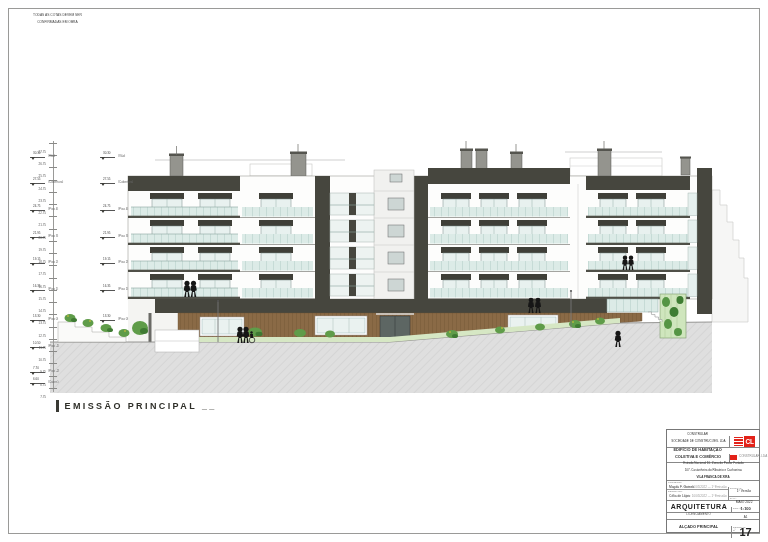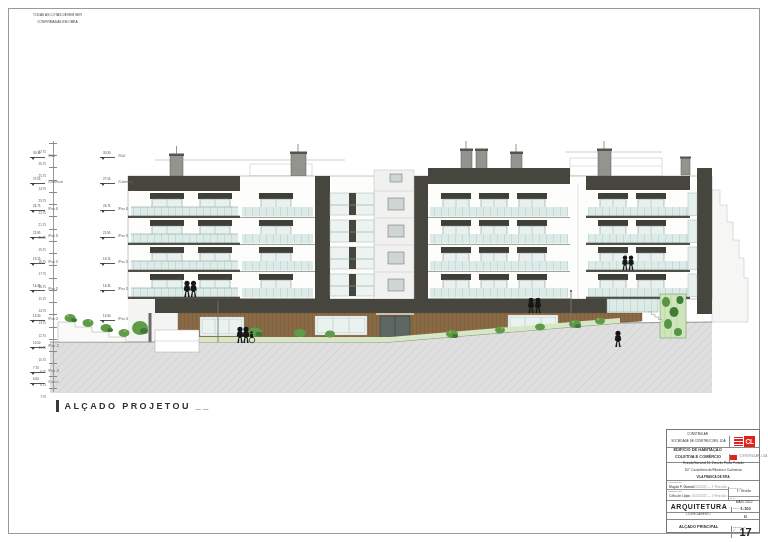--- a/index.html
+++ b/index.html
@@ -565,21 +565,21 @@
       <div class="lvl" style="top: 320px;">
         <span class="v">13.30</span>
         <span class="ln"></span>
         <span class="tri"></span>
         <span class="lb">(Piso 0)</span>
       </div>
     </div>
 
   <div id="dtitle">
     <span class="bar"></span>
-    <span class="txt">ALÇADO PROJETOU __</span>
+    <span class="txt">EMISSÃO PRINCIPAL __</span>
   </div>
 
   <div id="tblock">
     <div class="row" style="height:19px;">
       <div class="cell cc" style="width:62px;">
         <span class="tt s5 cmid">CONSTRULAR</span>
         <span class="tt s5 cmid">SOCIEDADE DE CONSTRUÇÕES, LDA</span>
       </div>
       <div class="cell bl cc" style="flex:1;">
         <div id="logo">

